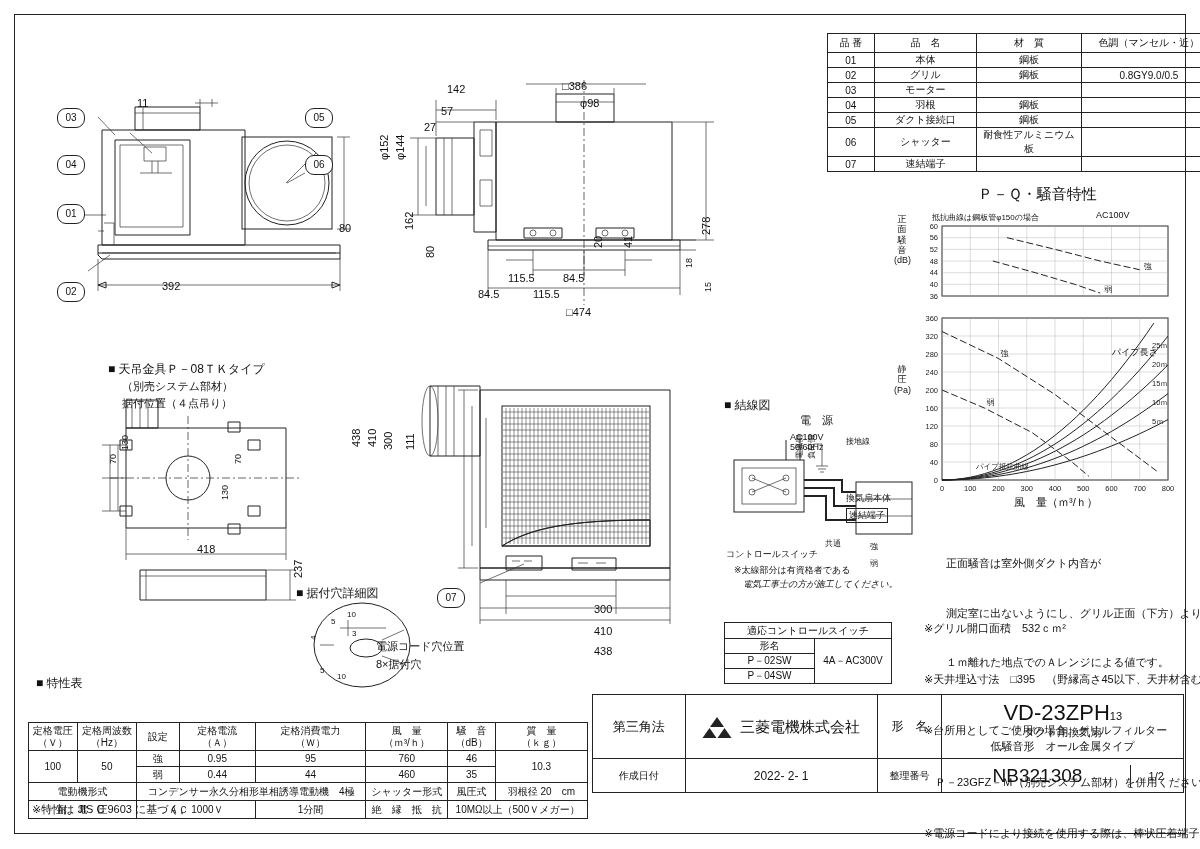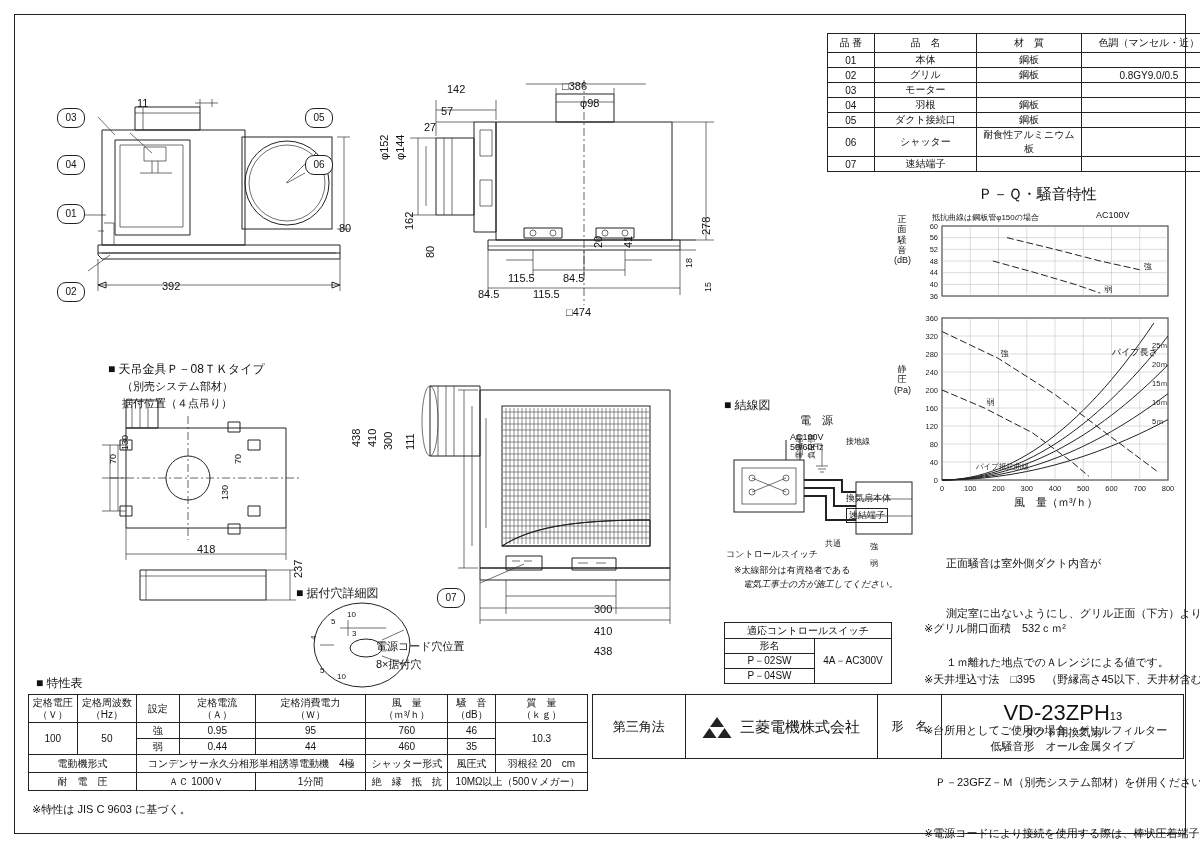--- a/index.html
+++ b/index.html
@@ -485,21 +485,21 @@
   <div class="abs txt" style="left:924px;top:586px;line-height:1.55;">
     <div>※グリル開口面積　532ｃｍ²</div>
     <div>※天井埋込寸法　□395　（野縁高さ45以下、天井材含む）</div>
     <div>※台所用としてご使用の場合、グリルフィルター</div>
     <div>　Ｐ－23GFZ－Ｍ（別売システム部材）を併用ください。</div>
     <div>※電源コードにより接続を使用する際は、棒状圧着端子をご使用ください。</div>
     
   </div>
 
   <div class="abs txt sect-title" style="left:36px;top:676px;">■ 特性表</div>
-  <div class="abs" style="left:28px;top:694px;">
+  <div class="abs" style="left:28px;top:722px;">
     <table class="grid" id="spec-table" style="width:560px;">
       <tbody>
           <tr id="spec-header-row" style="height:28px;">
             <td style="white-space: pre; line-height: 1.15;">定格電圧
 （Ｖ）</td>
             <td style="white-space: pre; line-height: 1.15;">定格周波数
 （Hz）</td>
             <td style="white-space: pre; line-height: 1.15;">設定</td>
             <td style="white-space: pre; line-height: 1.15;">定格電流
 （Ａ）</td>
@@ -563,16 +563,31 @@
           </span>
           <span class="big" style="vertical-align:middle;">三菱電機株式会社</span>
         </td>
         <td style="width:62px;font-size:12px;">形　名</td>
         <td style="width:242px;">
           <div><span class="huge">VD-23ZPH</span><span class="txt">13</span></div>
           <div class="txt">ダクト用換気扇</div>
           <div class="txt">低騒音形　オール金属タイプ</div>
         </td>
       </tr>
+      <tr style="height:34px;">
+        <td>作成日付</td>
+        <td style="font-size:12px;">2022- 2- 1</td>
+        <td>整理番号</td>
+        <td>
+          <table style="width:100%;">
+                <tbody>
+                  <tr>
+            <td style="border:none;font-size:19px;width:182px;text-align:center;">NB321308</td>
+            <td style="border:none;border-left:1px solid #222;font-size:11px;text-align:center;">1/2</td>
+          </tr>
+                </tbody>
+              </table>
+        </td>
+      </tr>
     </tbody>
       </table>
   </div>
 </div>
 
 </body></html>

